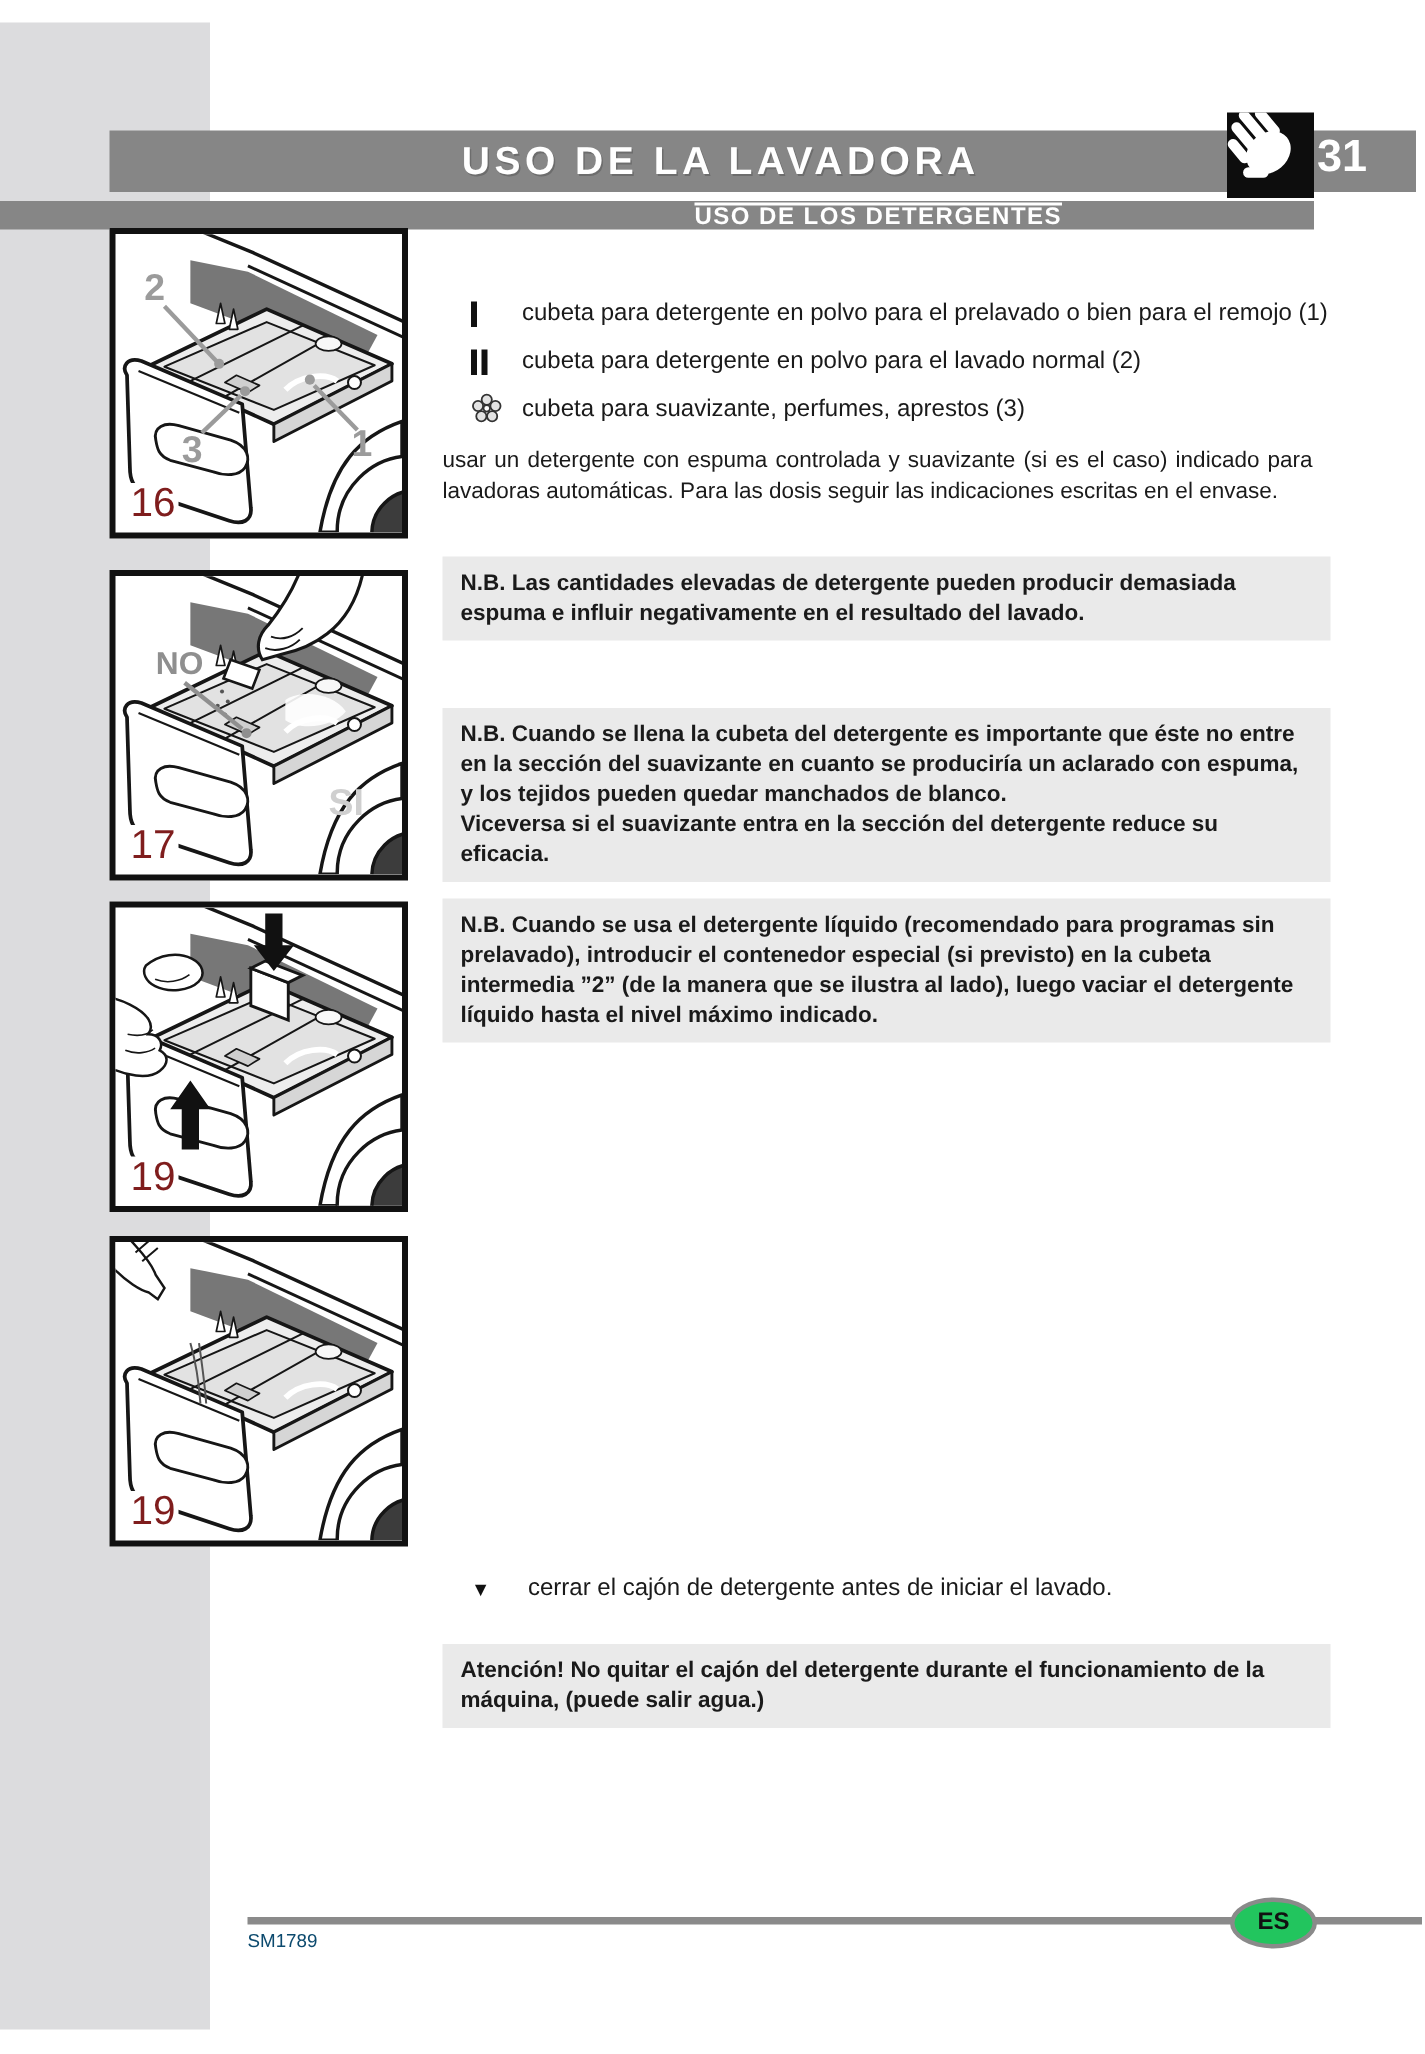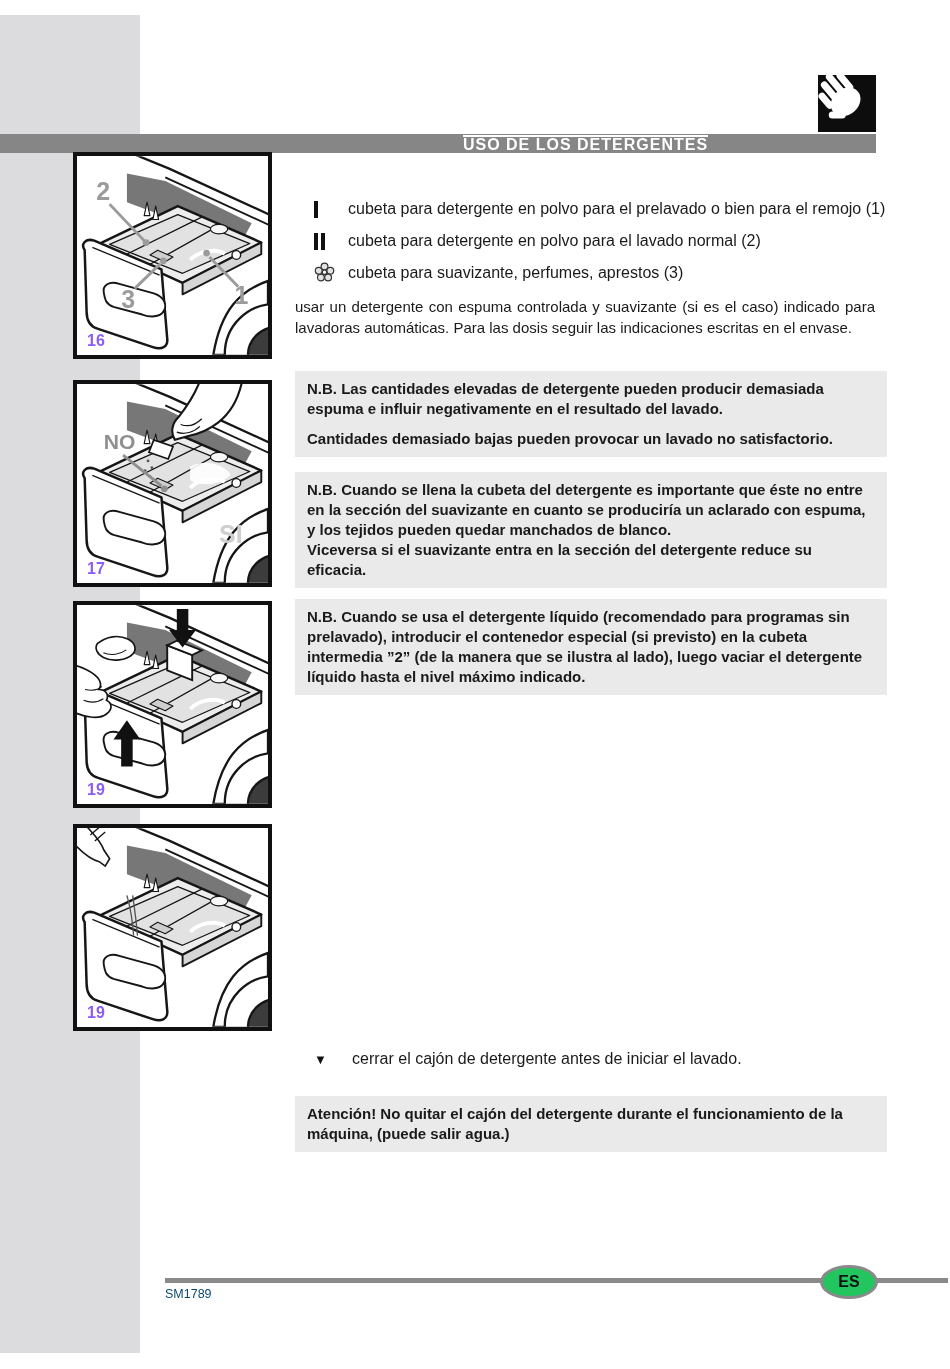--- a/index.html
+++ b/index.html
@@ -13,21 +13,21 @@
   .subtitle-bar{position:absolute;left:0;top:134px;width:876px;height:19px;background:#868686;
                 display:flex;align-items:center;justify-content:center;padding-left:295px;box-sizing:border-box;}
   .subtitle-bar span{color:#fff;font-weight:bold;font-size:16px;letter-spacing:1px;border-top:2px solid #fff;padding-top:0px;line-height:15px;}
   .hand-badge{position:absolute;left:818px;top:75px;width:58px;height:57px;background:#0d0d0d;}
   .page-number{position:absolute;left:878px;top:88px;color:#fff;font-weight:bold;font-size:30px;}
   
   .fig{position:absolute;left:73px;width:199px;height:207px;}
   .figframe{position:absolute;inset:0;border:4px solid #111;background:#fff;box-sizing:border-box;overflow:hidden;}
   .figframe > svg{display:block;width:191px;height:199px;}
   .figover{position:absolute;pointer-events:none;}
-  .fignum{position:absolute;left:8px;bottom:6px;font-weight:bold;font-size:16px;color:#8b5cf6;background:#fff;padding:0 2px;line-height:1;}
+  .fignum{position:absolute;left:8px;bottom:6px;font-weight:normal;font-size:27px;color:#7f1d1d;background:#fff;padding:0 2px;line-height:1;}
   .fignum.top{bottom:auto;top:6px;}
   .figlabel{font:bold 26px "Liberation Sans",sans-serif;fill:#9b9b9b;}
   .figlabel.no{font-size:22px;fill:#8f8f8f;}
   .figlabel.si{font-size:26px;fill:#cfcfcf;}
   
   .tx{position:absolute;left:295px;width:580px;font-size:15px;line-height:21px;}
   .tx p{margin:0;}
   .just{text-align:justify;}
   .lrow{position:absolute;left:308px;width:580px;display:flex;align-items:center;}
   .licon{flex:none;width:40px;display:flex;align-items:center;gap:3px;padding-left:6px;box-sizing:border-box;}
@@ -70,20 +70,23 @@
         <path d="M8,98 C4,92 8,85 18,88 L88,118 L94,190 C95,199 88,202 79,199 L22,180 C12,177 10,170 10,162 Z" stroke-width="2.6"></path>
         <path d="M16,95 L86,124" fill="none" stroke-width="1.4"></path>
         <path d="M28,143 C26,134 34,130 44,133 L80,143 C92,147 94,156 90,162 C86,168 76,168 68,165 L38,157 C30,154 29,149 28,143 Z" stroke-width="2"></path>
         <path d="M199,130 C170,140 150,160 142,207 L199,207 Z" stroke-width="2.4"></path>
         <circle cx="206" cy="206" r="52" stroke-width="2.4"></circle>
         <circle cx="208" cy="208" r="30" fill="#3c3c3c"></circle>
       </g>
     </symbol>
   </svg>
 
+  <div class="header-bar">
+    <span>USO DE LA LAVADORA</span>
+  </div>
   <div class="hand-badge">
     <svg width="58" height="57" viewBox="0 0 58 57">
       <g transform="translate(27,26) rotate(140)" fill="#fff">
         <rect x="-16" y="4" width="7" height="22" rx="3.5"></rect>
         <rect x="-7" y="6" width="7" height="26" rx="3.5"></rect>
         <rect x="2" y="5" width="7" height="24" rx="3.5"></rect>
         <rect x="11" y="3" width="7" height="19" rx="3.5"></rect>
         <rect x="12" y="-14" width="7" height="17" rx="3.5" transform="rotate(-50 15 -5)"></rect>
         <ellipse cx="0" cy="-1" rx="16" ry="13"></ellipse>
       </g>
@@ -208,21 +211,20 @@
     </span>
     <span>cubeta para suavizante, perfumes, aprestos (3)</span>
   </div>
 
   <div class="tx just" style="top:296px">
     <p>usar un detergente con espuma controlada y suavizante (si es el caso) indicado para lavadoras automáticas. Para las dosis seguir las indicaciones escritas en el envase.</p>
   </div>
 
   <div class="note" style="top:371px">
     <p>N.B. Las cantidades elevadas de detergente pueden producir demasiada espuma e influir negativamente en el resultado del lavado.</p>
-    <p class="gap">Cantidades demasiado bajas pueden provocar un lavado no satisfactorio.</p>
   </div>
 
   <div class="note" style="top:472px">
     <p>N.B. Cuando se llena la cubeta del detergente es importante que éste no entre en la sección del suavizante en cuanto se produciría un aclarado con espuma, y los tejidos pueden quedar manchados de blanco.</p>
     <p>Viceversa si el suavizante entra en la sección del detergente reduce su eficacia.</p>
   </div>
 
   <div class="note" style="top:599px;height:96px;overflow:hidden">
     <p>N.B. Cuando se usa el detergente líquido (recomendado para programas sin prelavado), introducir el contenedor especial (si previsto) en la cubeta intermedia ”2” (de la manera que se ilustra al lado), luego vaciar el detergente líquido hasta el nivel máximo indicado.</p>
   </div>

